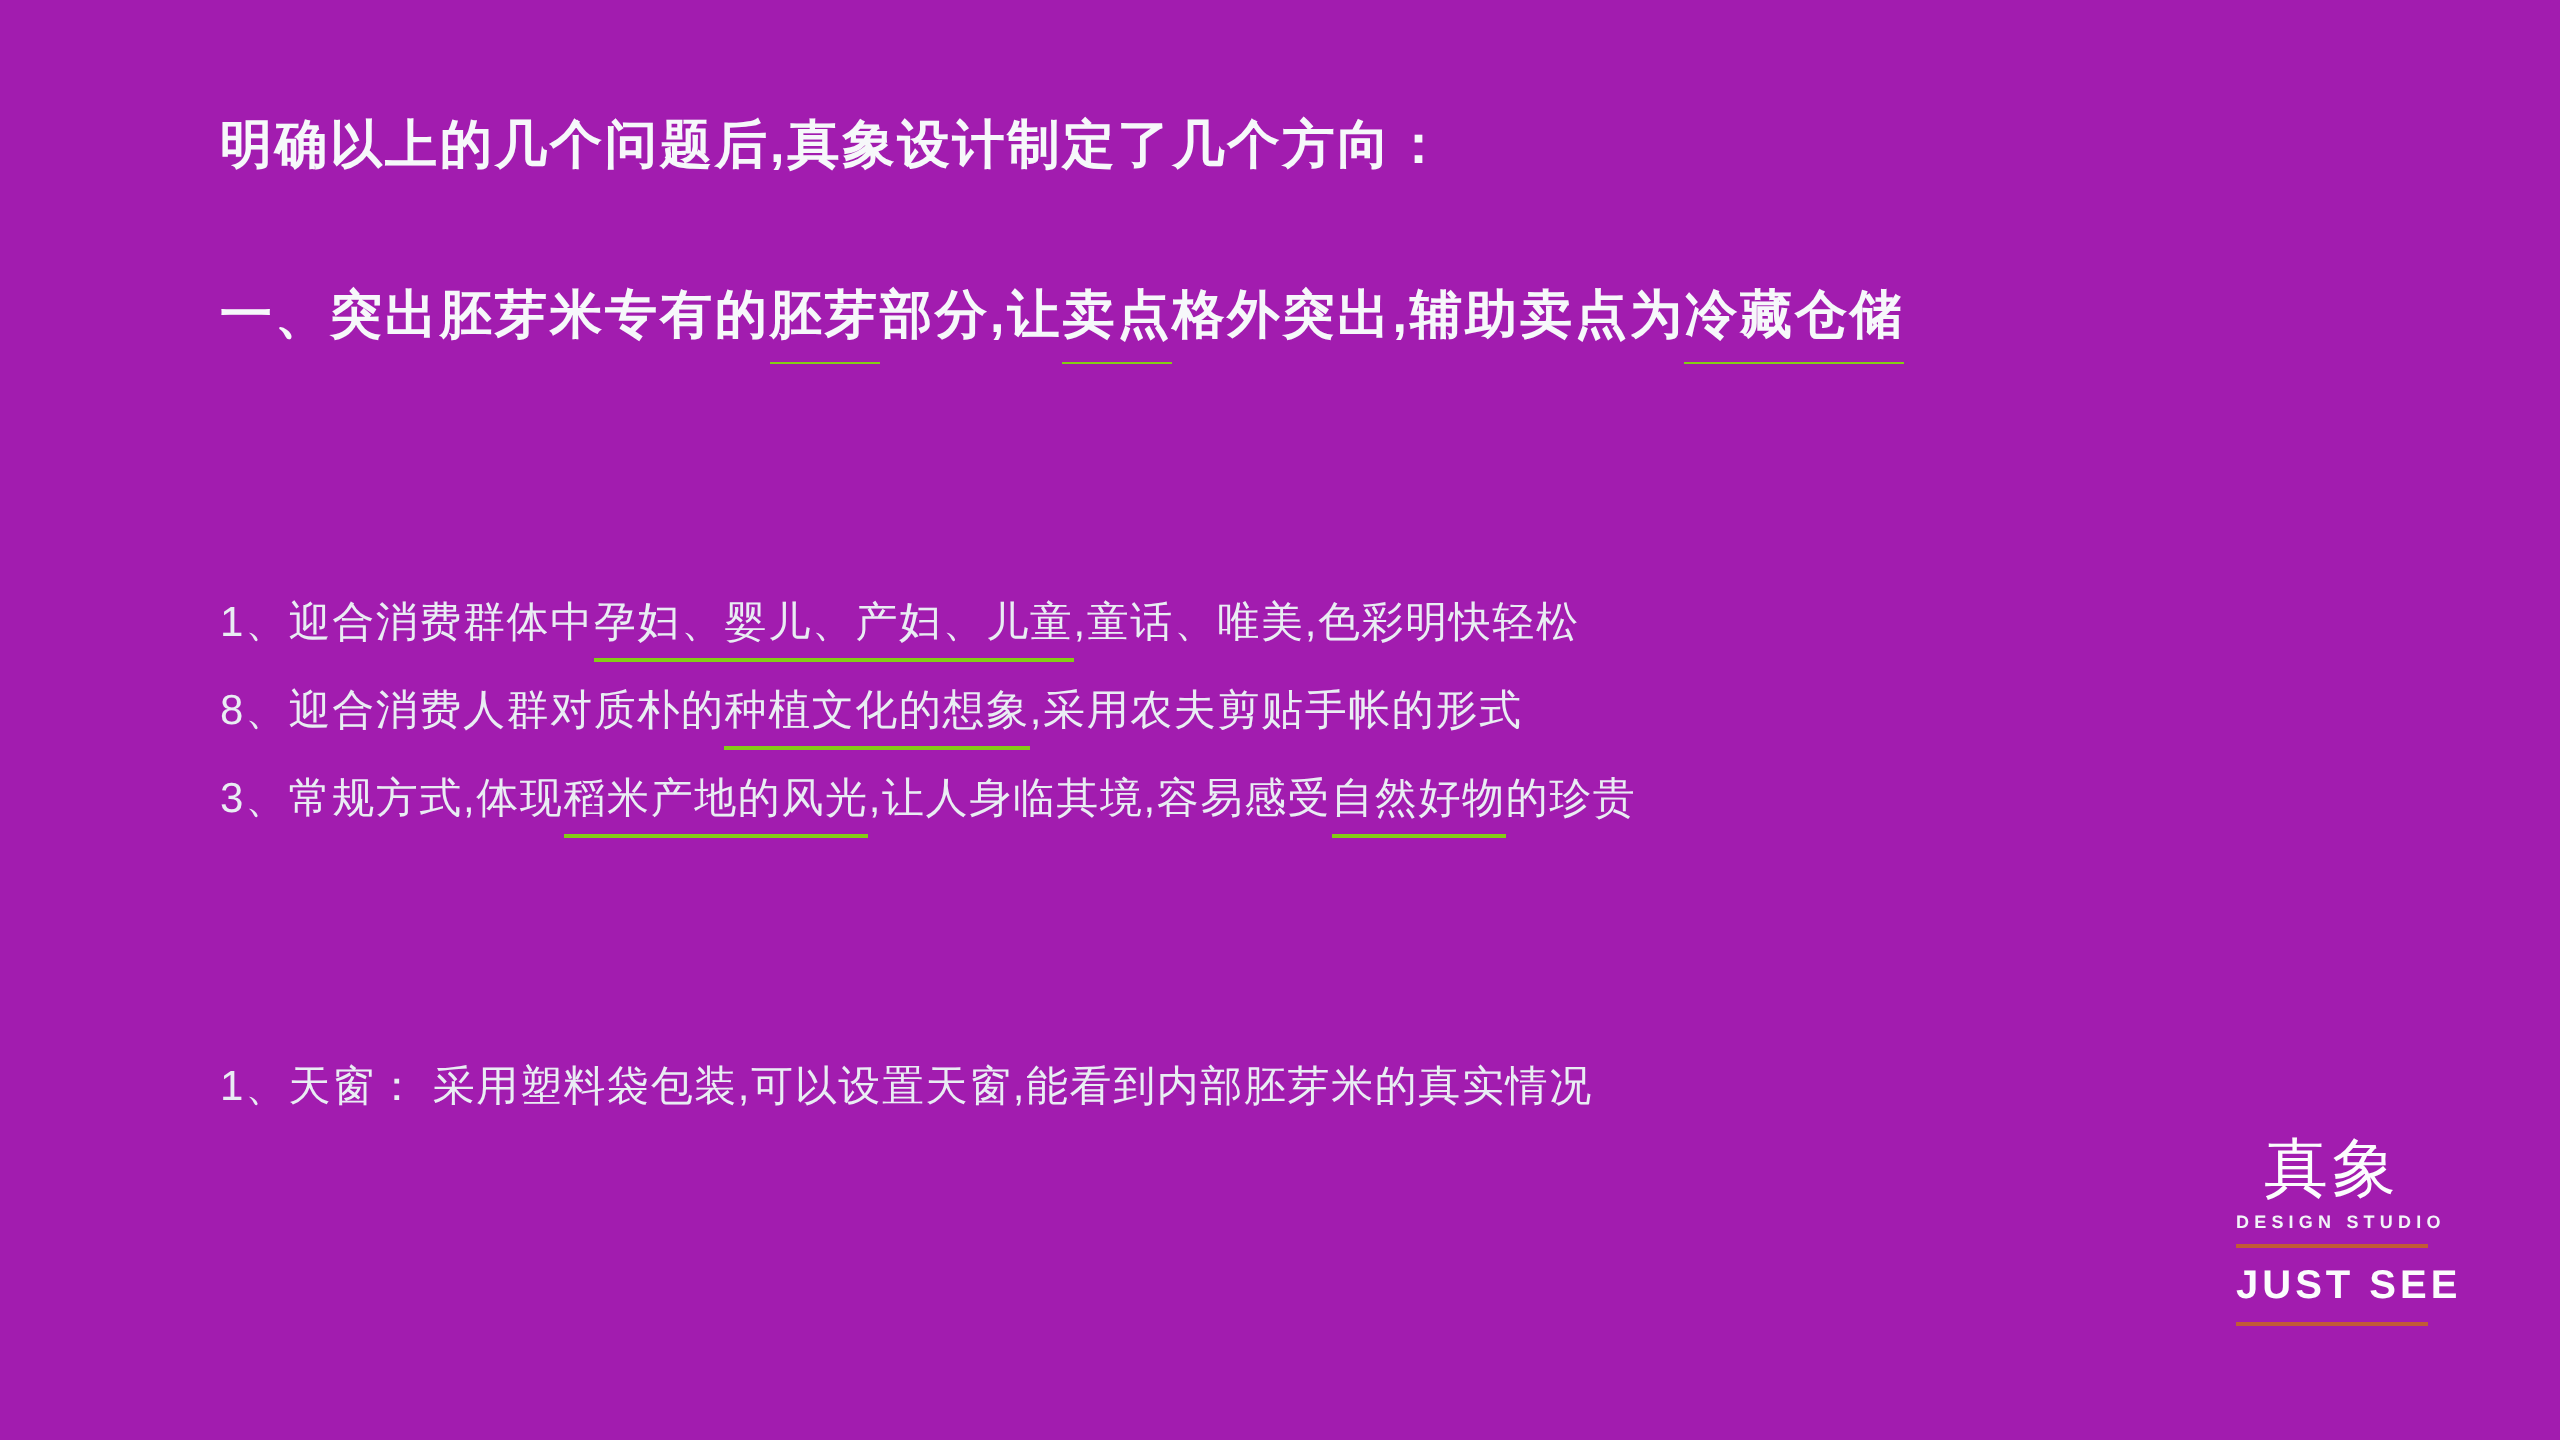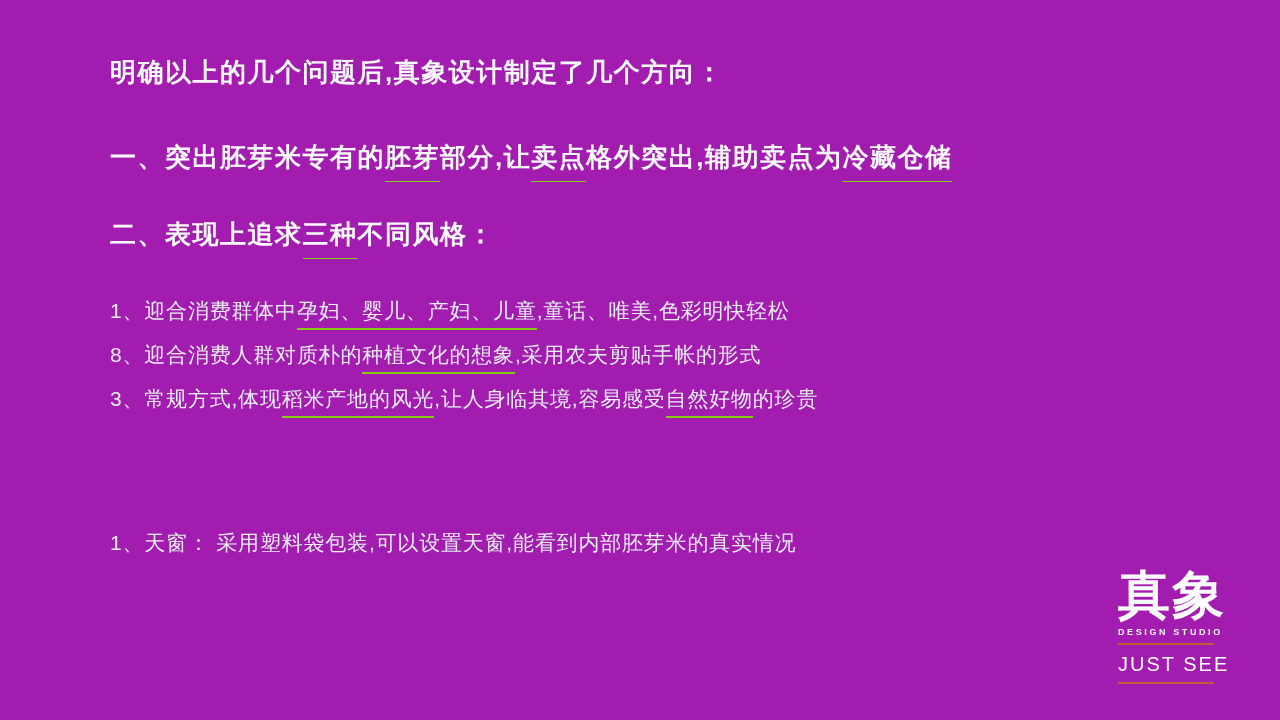--- a/index.html
+++ b/index.html
@@ -21,43 +21,40 @@
   .b-i1    { top:297px; }
   .b-i2    { top:341px; }
   .b-i3    { top:385px; }
   .b-h3    { top:448px; }
   .b-p1    { top:529px; }
   .b-p2    { top:564px; white-space:normal; width:958px; line-height:44px; }
 
   .logo { position:absolute; left:1118px; top:568px; width:96px; text-align:center; }
   .logo-zh {
     font-family:"DejaVu Serif","Liberation Serif",serif;
-    font-size:52px; line-height:1.05; letter-spacing:2px; white-space:nowrap;
-    color:#fbfcfd; font-weight:bold;
+    font-size:32px; line-height:1.05; letter-spacing:2px; white-space:nowrap;
+    color:#fbfcfd; font-weight:normal;
   }
   .logo-en { font-size:9px; font-weight:bold; letter-spacing:2.6px; margin-top:4px; white-space:nowrap; color:#f2f4f8; }
   .logo-rule { height:2px; background:#c25b35; margin-top:6px; }
-  .logo-tag { font-size:20px; font-weight:normal; letter-spacing:2px; margin-top:8px; white-space:nowrap; color:#fbfcfd; }
+  .logo-tag { font-size:20px; font-weight:bold; letter-spacing:2px; margin-top:8px; white-space:nowrap; color:#fbfcfd; }
 </style>
 </head>
 <body>
 
 <div class="slide">
 
   <div class="block heading b-title">
     <span>明确以上的几个问题后,真象设计制定了几个方向：</span>
   </div>
 
   <div class="block heading b-h1">
     <span>一、突出胚芽米专有的</span><span class="ul">胚芽</span><span>部分,让</span><span class="ul">卖点</span><span>格外突出,辅助卖点为</span><span class="ul">冷藏仓储</span>
   </div>
 
-  <div class="block heading b-h2">
-    <span>二、表现上追求</span><span class="ul">三种</span><span>不同风格：</span>
-  </div>
 
   <div class="block body-line b-i1">
     <span>1、迎合消费群体中</span><span class="ul">孕妇、婴儿、产妇、儿童</span><span>,童话、唯美,色彩明快轻松</span>
   </div>
 
   <div class="block body-line b-i2">
     <span>8、迎合消费人群对质朴的</span><span class="ul">种植文化的想象</span><span>,采用农夫剪贴手帐的形式</span>
   </div>
 
   <div class="block body-line b-i3">

